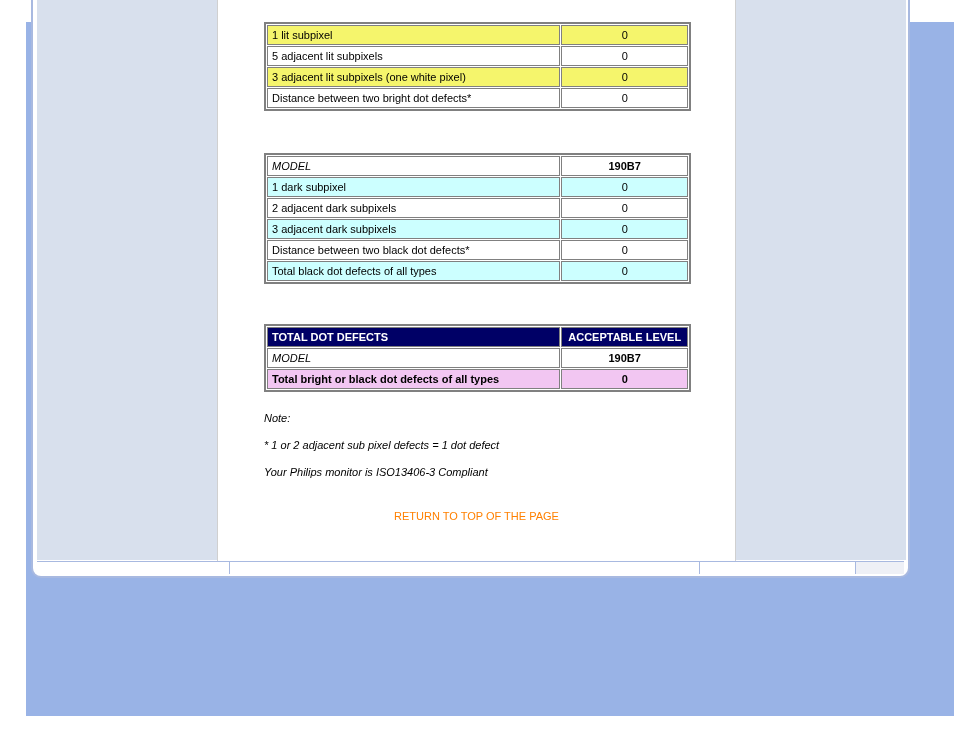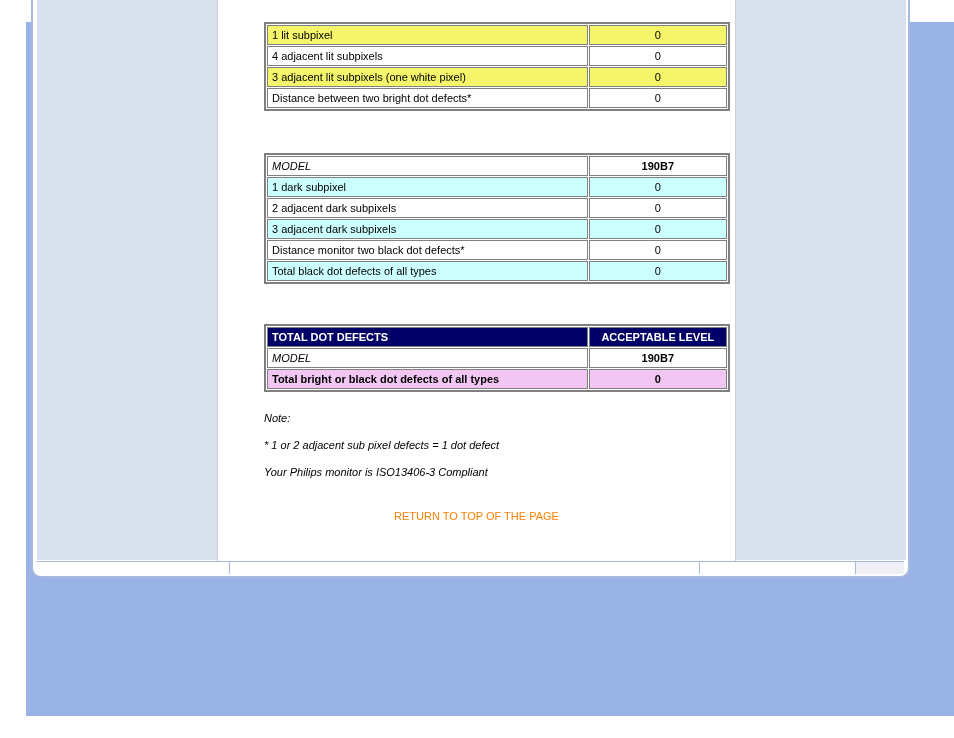--- a/index.html
+++ b/index.html
@@ -10,21 +10,21 @@
          border-left: 2px solid #a8b9e0; border-right: 2px solid #a8b9e0; border-bottom: 2px solid #a8b9e0;
          border-radius: 0 0 10px 10px; }
 .sidebar { position: absolute; left: 4px; top: 0; width: 180px; height: 560px; background: #d8e0ed; }
 .content-divider { position: absolute; left: 4px; right: 4px; top: 561px; height: 1px; background: #a8b9e0; }
 .content { position: absolute; left: 184px; top: 0; width: 519px; height: 561px; background: #fff; padding: 0; border-left:1px solid #d0d0d0; border-right:1px solid #d0d0d0;}
 .rightbar { position: absolute; left: 703px; top: 0; width: 170px; height: 560px; background: #d8e0ed; }
 .bottom-bar { position: absolute; left:4px; right:4px; top:562px; height:12px; background:#fff; }
 .bottom-mid { position:absolute; left:192px; width:471px; height:12px; border-left:1px solid #a8b9e0; border-right:1px solid #a8b9e0; }
 .bottom-right { position:absolute; right:0; width:49px; height:12px; border-left:1px solid #a8b9e0; background:#eef0f6;}
 
-.tbl { width: 466px; margin: 0 0 0 46px; border: 2px solid #808080; border-collapse: separate; border-spacing: 1.5px; background: #fff; }
+.tbl { width: 427px; margin: 0 0 0 46px; border: 2px solid #808080; border-collapse: separate; border-spacing: 1.5px; background: #fff; }
 .tbl td { border: 1px solid #808080; padding: 3px 4px; font-size: 11px; vertical-align: middle; }
 .tbl .col1 { width: 285px; }
 .tbl .col2 { width: 123px; text-align: center; }
 .hdr td { background: #000066; color: #fff; font-weight: bold; }
 .hdr .col2 { text-align: center; }
 .yellow { background: #f5f56c; }
 .cyan { background: #ccffff; }
 .pink { background: #f2c6f2; font-weight: bold; }
 .model td.col1 { font-style: italic; font-weight: normal; }
 .model td.col2 { font-weight: bold; }
@@ -48,21 +48,21 @@
     <div class="rightbar"></div>
     <div class="content">
 
       <table class="tbl top-tbl" style="margin-top:22px;">
         <tbody>
             <tr class="yellow">
           <td class="col1">1 lit subpixel</td>
           <td class="col2">0</td>
         </tr>
         <tr>
-          <td class="col1">4 adjacent lit subpixels</td>
+          <td class="col1">5 adjacent lit subpixels</td>
           <td class="col2">0</td>
         </tr>
         <tr class="yellow">
           <td class="col1">3 adjacent lit subpixels (one white pixel)</td>
           <td class="col2">0</td>
         </tr>
         <tr>
           <td class="col1">Distance between two bright dot defects*</td>
           <td class="col2">0</td>
         </tr>
@@ -83,21 +83,21 @@
         </tr>
         <tr>
           <td class="col1">2 adjacent dark subpixels</td>
           <td class="col2">0</td>
         </tr>
         <tr class="cyan">
           <td class="col1">3 adjacent dark subpixels</td>
           <td class="col2">0</td>
         </tr>
         <tr>
-          <td class="col1">Distance monitor two black dot defects*</td>
+          <td class="col1">Distance between two black dot defects*</td>
           <td class="col2">0</td>
         </tr>
         <tr class="cyan">
           <td class="col1">Total black dot defects of all types</td>
           <td class="col2">0</td>
         </tr>
       </tbody>
         </table>
 
       <div class="spacer2"></div>

